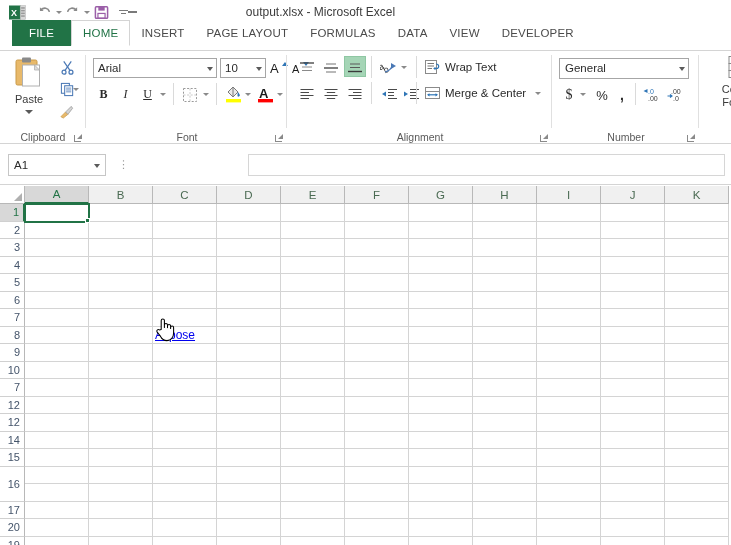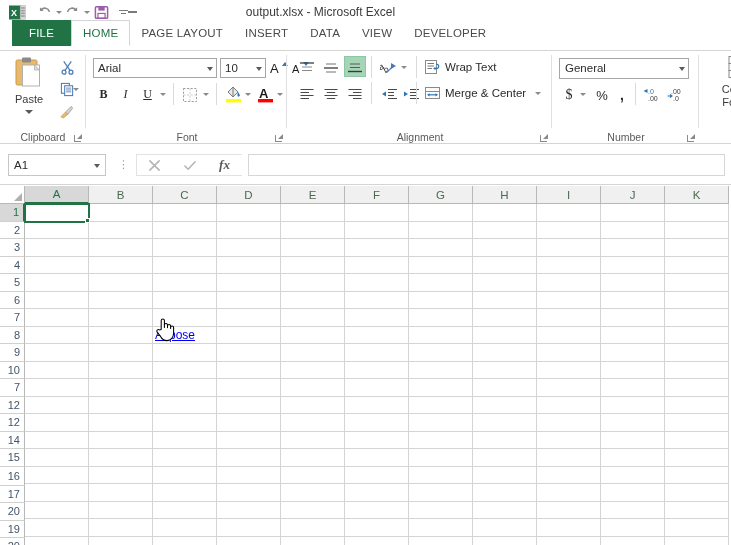--- a/index.html
+++ b/index.html
@@ -265,22 +265,23 @@
             <i></i>
             <i></i>
           </span>
       </div>
     </div>
   </div>
 
   <div class="tabstrip">
     <div class="tab file">FILE</div>
     <div class="tab active">HOME</div>
+    <div class="tab">INSERT</div>
     <div class="tab">PAGE LAYOUT</div>
-    <div class="tab">INSERT</div>
+    <div class="tab">FORMULAS</div>
     <div class="tab">DATA</div>
     <div class="tab">VIEW</div>
     <div class="tab">DEVELOPER</div>
   </div>
 
   <div class="ribbon">
 
     <div class="rgroup g-clip">
       <div class="paste-btn">
         <svg width="36" height="36" viewBox="0 0 36 36">
@@ -534,35 +535,20 @@
       </div>
     </div>
   </div>
 
   <div class="fbar">
     <div class="namebox">
       <span>A1</span>
       <span class="cbcaret"></span>
     </div>
     <div class="fb-dots">⋮</div>
-    <div class="fb-btns">
-      <div class="fb-btn">
-        <svg width="13" height="13" viewBox="0 0 14 14">
-          <path d="M2 2 L12 12 M12 2 L2 12" stroke="#b4b4b4" stroke-width="1.6" stroke-linecap="round"></path>
-        </svg>
-      </div>
-      <div class="fb-btn">
-        <svg width="14" height="13" viewBox="0 0 14 14">
-          <path d="M1.5 7.5 L5 11 L12.5 3" stroke="#b4b4b4" stroke-width="1.6" fill="none" stroke-linecap="round" stroke-linejoin="round"></path>
-        </svg>
-      </div>
-      <div class="fb-btn">
-        <span style="font-family:'Liberation Serif',serif;font-style:italic;font-size:13px;color:#5a5a5a;font-weight:bold;">fx</span>
-      </div>
-    </div>
     <div class="fb-input" title=""></div>
   </div>
   <div class="fbar-divider"></div>
 
   <div class="gridwrap">
     <div class="corner"></div>
     <div class="colheads" id="colheads">
         <div class="colhead sel" style="width: 64px;">A</div>
         <div class="colhead" style="width: 64px;">B</div>
         <div class="colhead" style="width: 64px;">C</div>
@@ -584,21 +570,21 @@
         <div class="rowhead" style="height: 17.5px;">6</div>
         <div class="rowhead" style="height: 17.5px;">7</div>
         <div class="rowhead" style="height: 17.5px;">8</div>
         <div class="rowhead" style="height: 17.5px;">9</div>
         <div class="rowhead" style="height: 17.5px;">10</div>
         <div class="rowhead" style="height: 17.5px;">7</div>
         <div class="rowhead" style="height: 17.5px;">12</div>
         <div class="rowhead" style="height: 17.5px;">12</div>
         <div class="rowhead" style="height: 17.5px;">14</div>
         <div class="rowhead" style="height: 17.5px;">15</div>
-        <div class="rowhead" style="height: 19px;">16</div>
+        <div class="rowhead" style="height: 35px;">16</div>
         <div class="rowhead" style="height: 17.5px;">17</div>
         <div class="rowhead" style="height: 17.5px;">20</div>
         <div class="rowhead" style="height: 17.5px;">19</div>
         <div class="rowhead" style="height: 17.5px;">20</div>
       </div>
     <div class="cells" id="cells">
         <div class="cellrow">
           <div class="cell" style="width: 64px; height: 17.5px;"></div>
           <div class="cell" style="width: 64px; height: 17.5px;"></div>
           <div class="cell" style="width: 64px; height: 17.5px;"></div>

